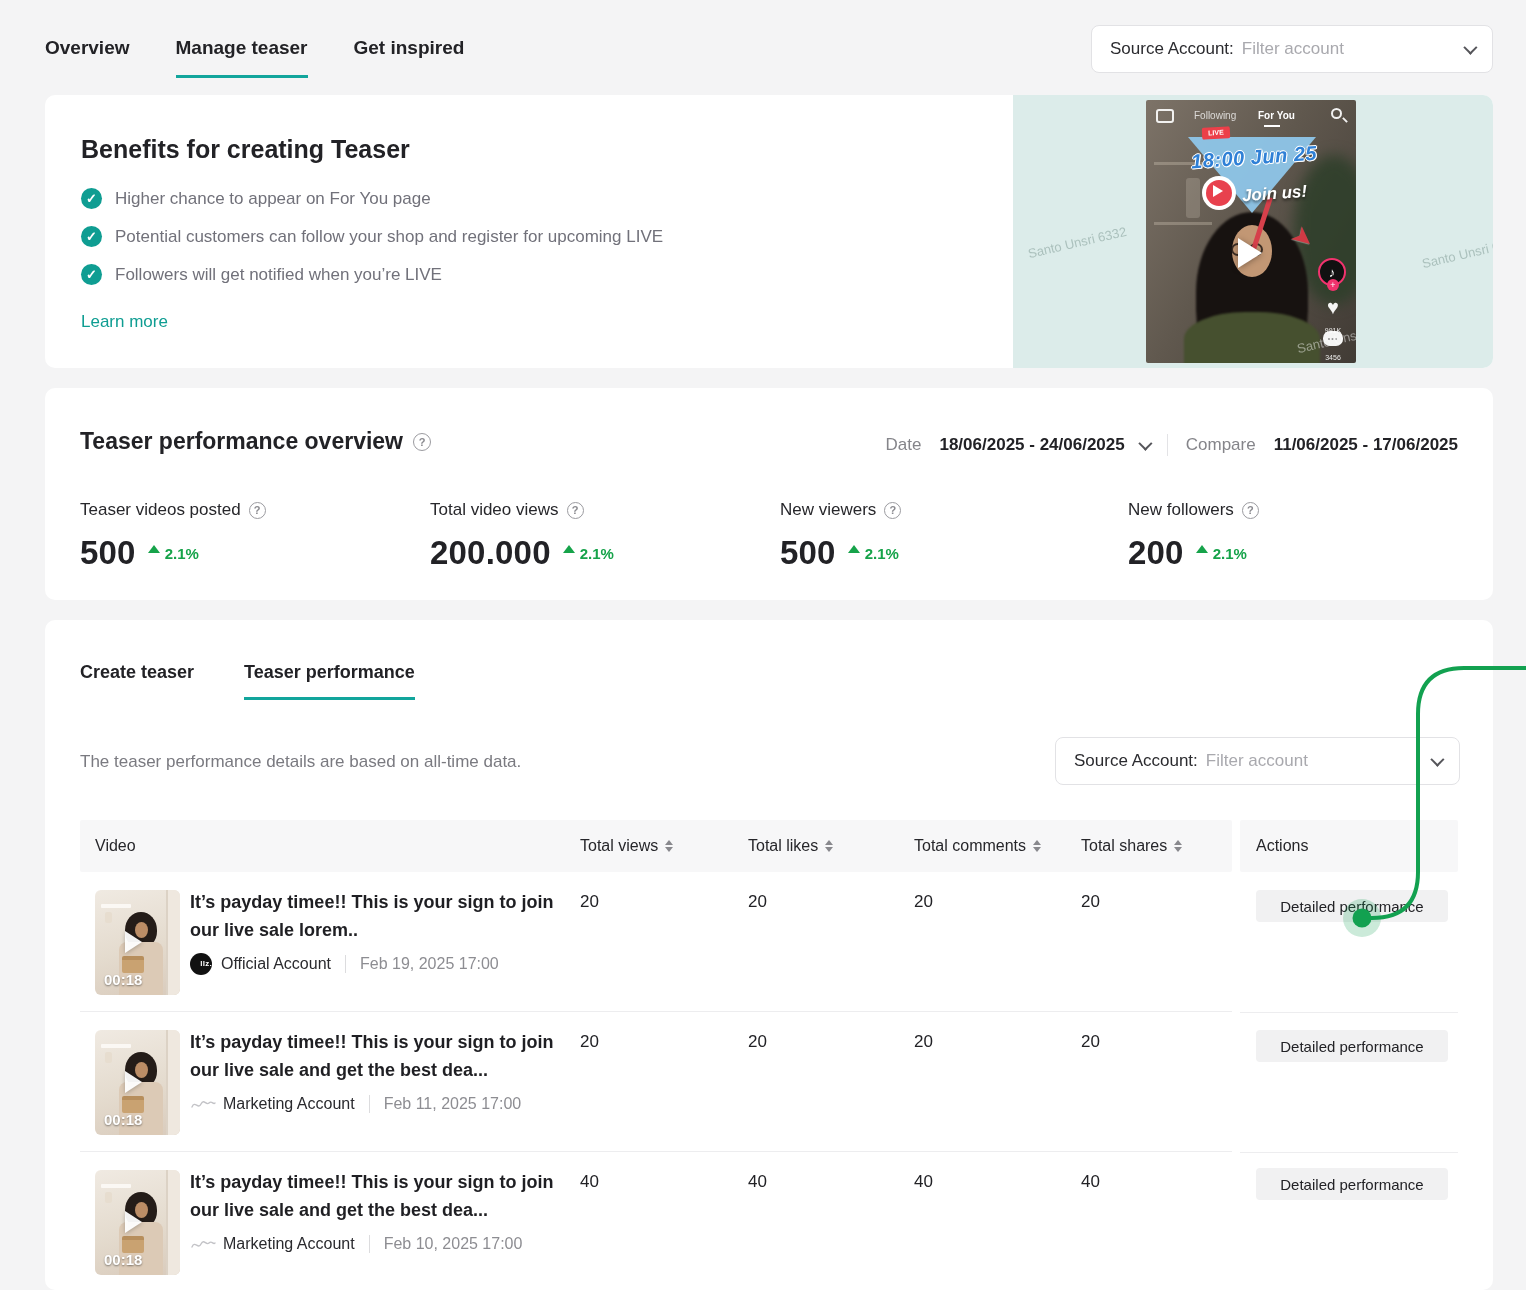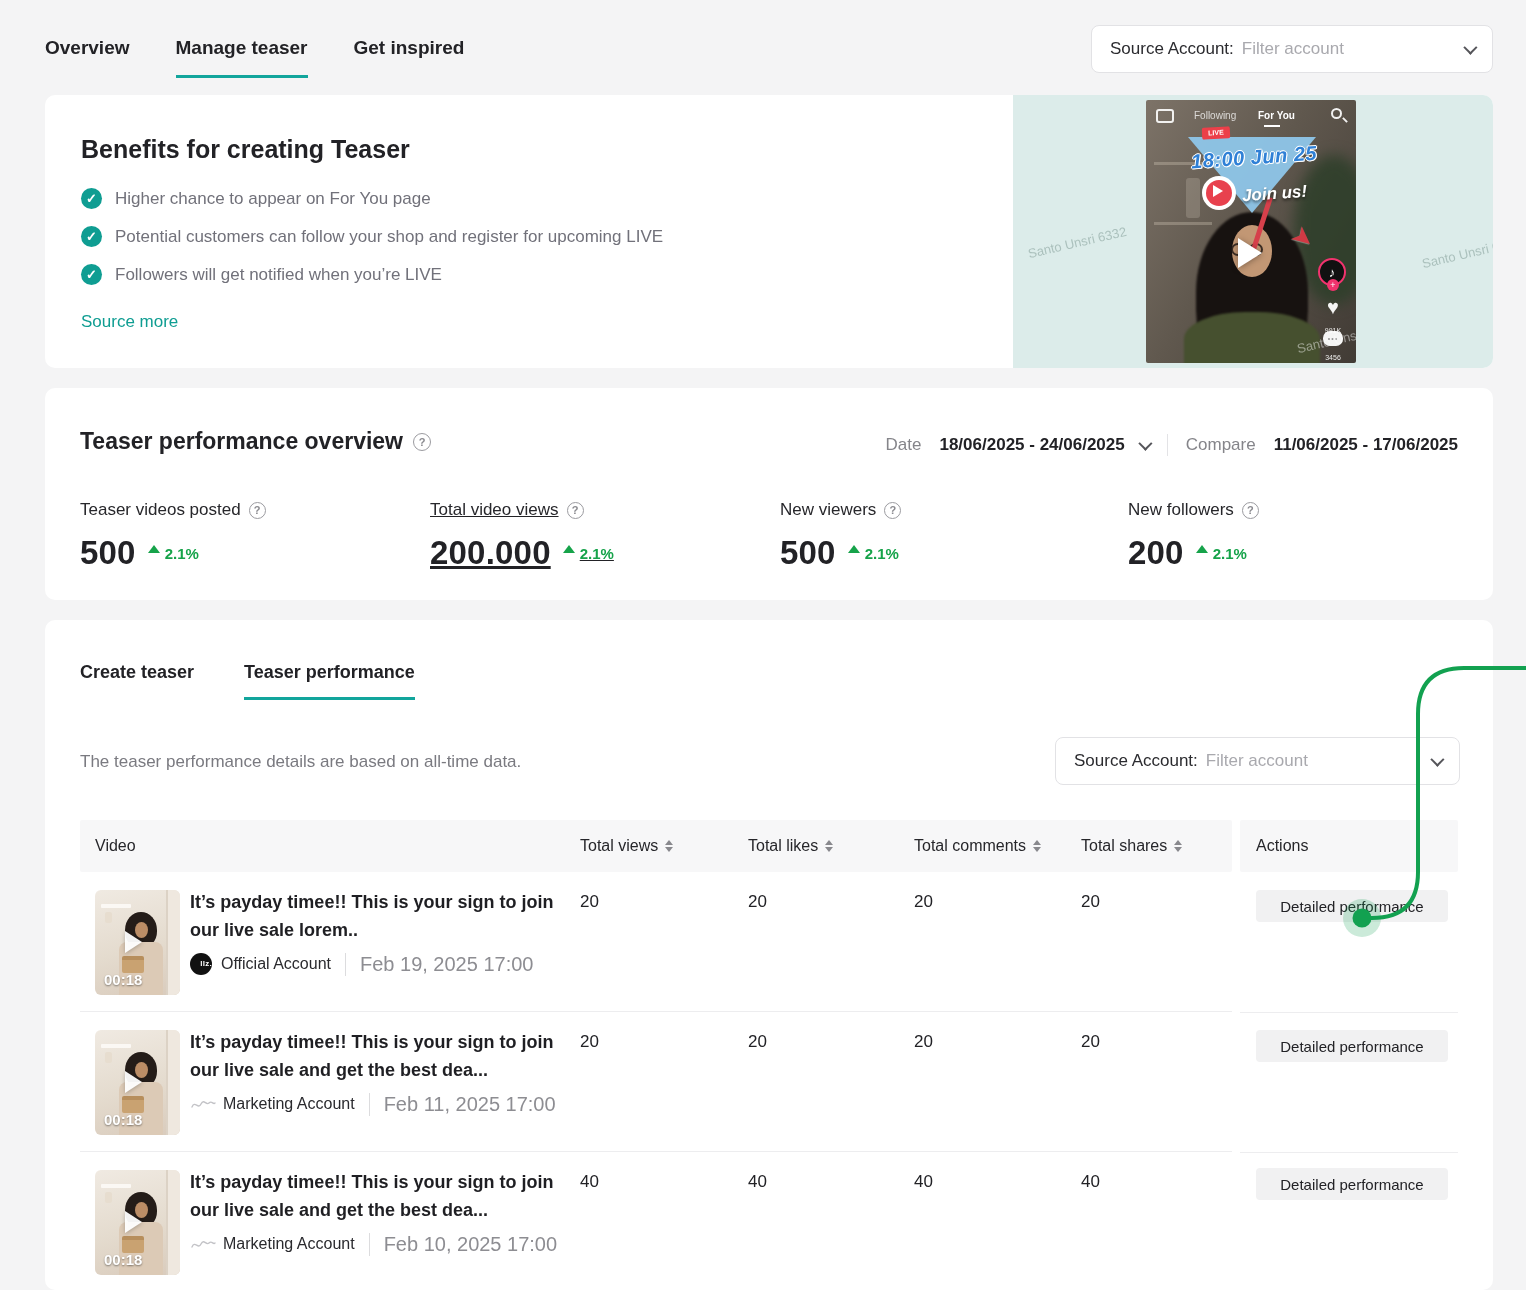--- a/index.html
+++ b/index.html
@@ -79,21 +79,21 @@
   .ov-title { font-size:23px; font-weight:700; margin-right:10px; }
   .help-icon { width:18px; height:18px; border:1.5px solid #9b9ba0; border-radius:50%; position:relative; display:inline-block; flex:0 0 auto; cursor:pointer; }
   .help-icon::before { content:"?"; position:absolute; inset:0; font-size:11px; color:#8a8a8f; text-align:center; line-height:16px; font-weight:600; }
   .help-sm { width:17px; height:17px; margin-left:8px; }
   .help-sm::before { line-height:15px; }
   .date-row { position:absolute; right:35px; top:46px; display:flex; align-items:center; font-size:17px; }
   .date-label { color:#85858a; margin-right:18px; }
   .date-value { color:#222226; font-weight:600; }
   .date-sep { width:1px; height:22px; background:#e3e3e6; margin:0 18px; }
   .metric { position:absolute; top:112px; }
-  .m1 { left:35px; } .m2 { left:385px;text-decoration:underline; } .m3 { left:735px; } .m4 { left:1083px; }
+  .m1 { left:35px; } .m2 { left:385px; } .m3 { left:735px; } .m4 { left:1083px; }
   .metric-label-row { display:flex; align-items:center; font-size:17px; font-weight:500; color:#27272b; }
   .metric-value-row { display:flex; align-items:center; margin-top:14px; }
   .metric-value { font-size:33px; font-weight:700; letter-spacing:.2px; }
   .delta { display:flex; align-items:flex-start; margin-left:12px; color:#16a34a; font-size:15px; font-weight:600; }
   .up-arrow { width:0; height:0; border-left:6px solid transparent; border-right:6px solid transparent; border-bottom:8px solid #16a34a; margin-right:5px; }
 
   
   .manage { top:620px; height:670px; overflow:hidden; }
   .inner-tab { position:absolute; top:42px; font-size:18px; font-weight:700; color:#222226; padding-bottom:14px; border-bottom:3px solid transparent; cursor:pointer; }
   .it1 { left:35px; } .it2 { left:199px; }
@@ -121,21 +121,21 @@
   .tm-box { position:absolute; left:27px; top:66px; width:22px; height:17px; background:#c9a271; border-top:4px solid #b78e5c; border-radius:2px; }
   .tm-door { position:absolute; right:0; top:0; width:14px; height:105px; background:#efe8df; border-left:2px solid #dcd2c5; }
   .tm-play { position:absolute; left:30px; top:41px; width:0; height:0; border-left:17px solid rgba(255,255,255,.95); border-top:11px solid transparent; border-bottom:11px solid transparent; filter:drop-shadow(0 1px 2px rgba(0,0,0,.25)); }
   .tm-dur { position:absolute; left:9px; bottom:7px; color:#fff; font-size:15px; font-weight:600; text-shadow:0 1px 2px rgba(0,0,0,.45); }
 
   .row-title { position:absolute; left:110px; top:16px; width:372px; font-size:18px; font-weight:600; line-height:28px; color:#1f1f23; }
   .acct-row { position:absolute; left:110px; top:80px; display:flex; align-items:center; height:24px; }
   .acct-avatar { width:22px; height:22px; border-radius:50%; background:#111; color:#fff; font-size:8px; font-weight:700; text-align:right; line-height:22px; margin-right:9px; flex:0 0 auto; letter-spacing:.3px; }
   .sig-icon { width:26px; height:16px; margin-right:7px; flex:0 0 auto; }
   .acct-name { font-size:16px; font-weight:500; color:#2a2a2e; }
-  .acct-date { font-size:20px; color:#8d8d92; margin-left:14px; padding-left:14px; border-left:1px solid #dcdcde; }
+  .acct-date { font-size:16px; color:#8d8d92; margin-left:14px; padding-left:14px; border-left:1px solid #dcdcde; }
   .cell { position:absolute; top:20px; font-size:17px; color:#222226; }
   .c-views { left:500px; } .c-likes { left:668px; } .c-comments { left:834px; } .c-shares { left:1001px; }
   .th-video { left:15px; } .th-views { left:500px; } .th-likes { left:668px; } .th-comments { left:834px; } .th-shares { left:1001px; } .th-actions { left:16px; }
 
   .actions-col { position:absolute; left:1195px; top:252px; width:218px; height:418px; }
   .action-btn { position:absolute; left:16px; width:192px; height:32px; background:#f1f1f2; border:none; border-radius:4px; font-family:inherit; font-size:15px; font-weight:500; color:#222226; cursor:pointer; }
   .ab1 { top:18px; } .ab2 { top:158px; } .ab3 { top:296px; }
   .actions-divider { position:absolute; left:0; width:218px; height:1px; background:#ededef; }
   .ad1 { top:140px; } .ad2 { top:280px; }
 
@@ -166,21 +166,21 @@
         <span class="benefit-text">Higher chance to appear on For You page</span>
       </div>
       <div class="benefit-item">
         <span class="check-icon"></span>
         <span class="benefit-text">Potential customers can follow your shop and register for upcoming LIVE</span>
       </div>
       <div class="benefit-item">
         <span class="check-icon"></span>
         <span class="benefit-text">Followers will get notified when you’re LIVE</span>
       </div>
-      <a class="learn-more">Source more</a>
+      <a class="learn-more">Learn more</a>
     </div>
 
     <div class="media">
       <span class="watermark wm1">Santo Unsri 6332</span>
       <span class="watermark wm4">Santo Unsri 6332</span>
       <div class="phone">
         <div class="ph-shelf1"></div>
           <div class="ph-shelf2"></div>
           <div class="ph-jar"></div>
         <div class="ph-plant"></div>

